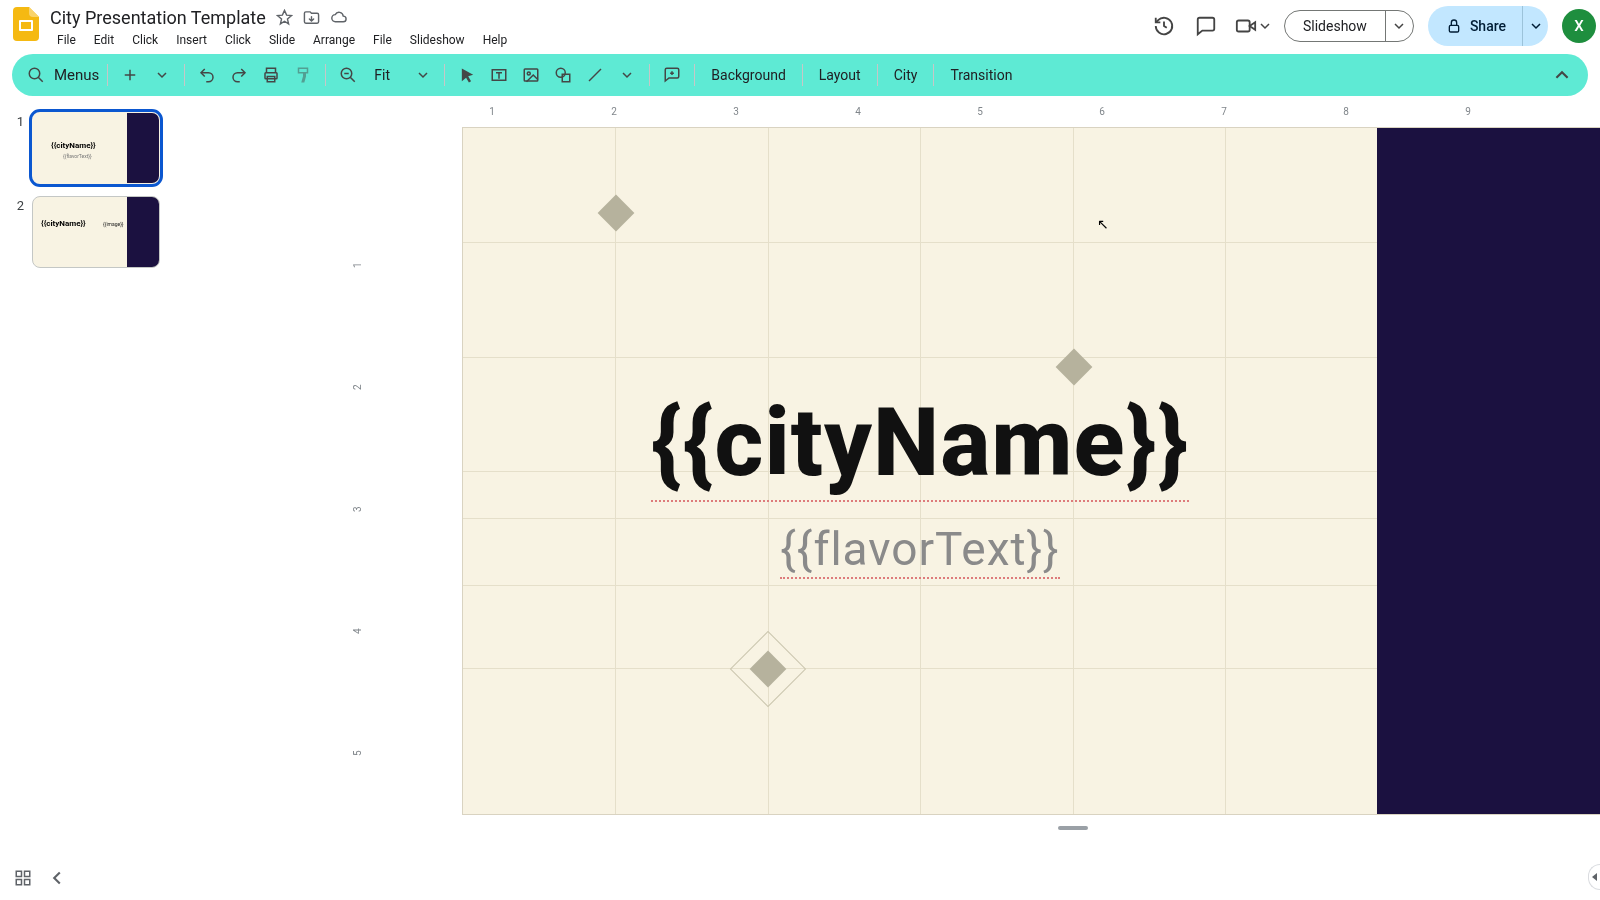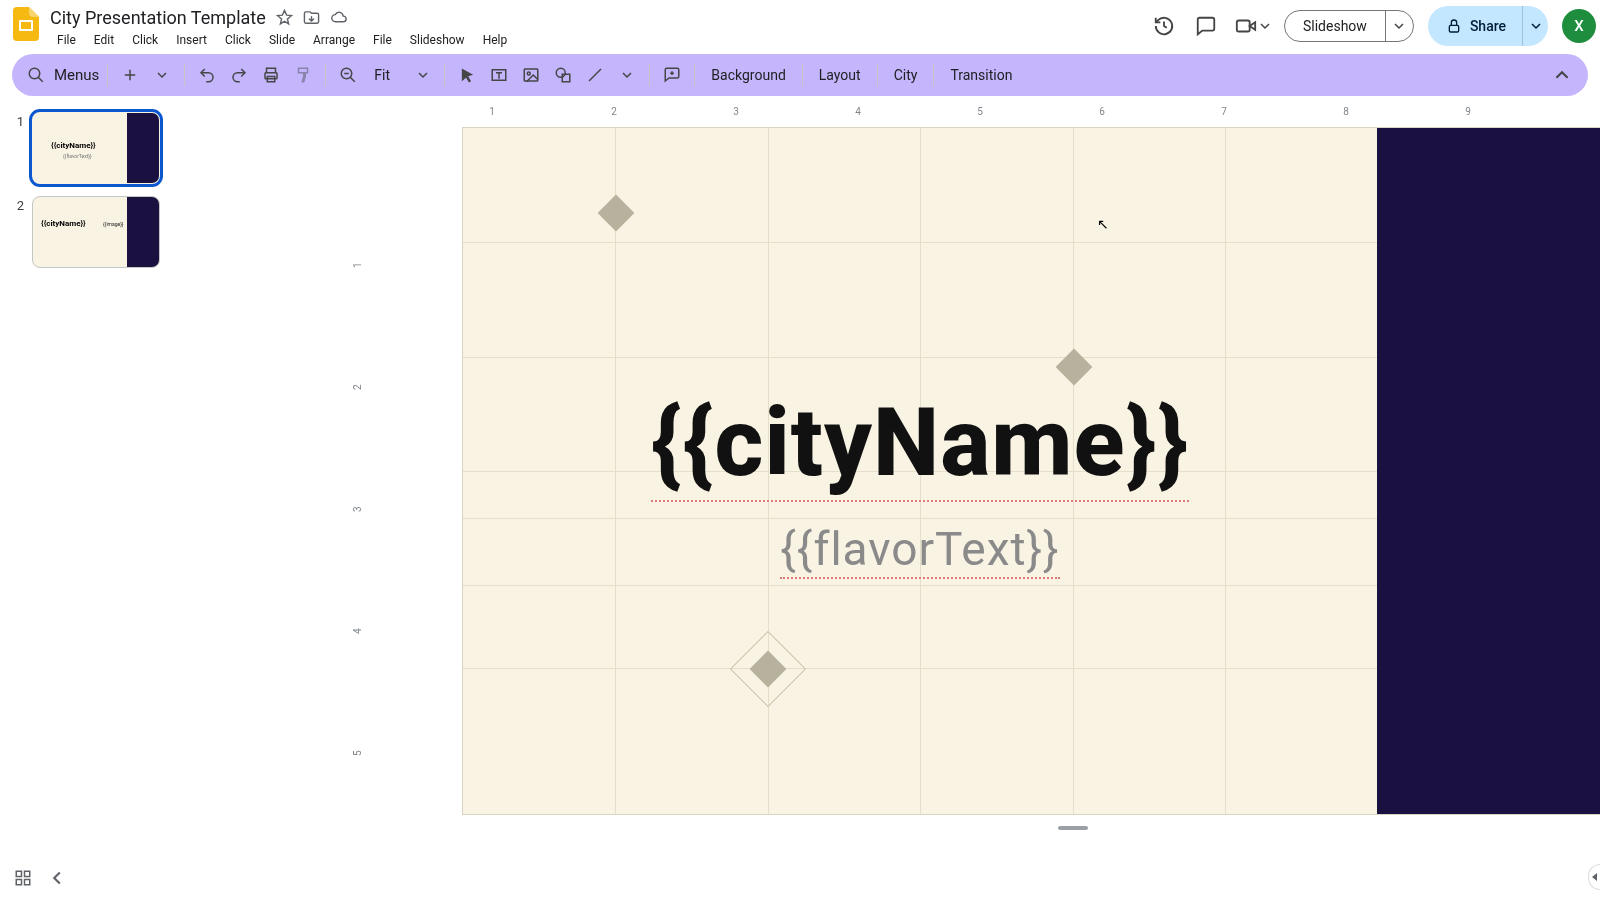--- a/index.html
+++ b/index.html
@@ -23,21 +23,21 @@
 .pill { display:flex; align-items:center; border:1px solid #747775; border-radius:24px; height:32px; }
 .pill-main { padding:0 18px; font-size:14px; color:#202124; }
 .pill-caret { border-left:1px solid #747775; height:100%; width:28px; display:flex; align-items:center; justify-content:center; }
 .share { display:flex; align-items:center; background:#c2e7ff; border-radius:24px; height:40px; }
 .share-main { display:flex; align-items:center; gap:8px; padding:0 16px 0 18px; font-size:14px; font-weight:500; color:#001d35; }
 .share-caret { border-left:1px solid #9cc3da; height:100%; width:26px; display:flex; align-items:center; justify-content:center; color:#001d35;}
 .avatar { width:34px; height:34px; border-radius:50%; background:#1e8e3e; color:#fff; display:flex; align-items:center; justify-content:center; font-size:15px; font-weight:500; }
 
 
 .tb-wrap { padding: 0 12px 8px 12px; }
-.tb { background:#c4b5fd; border-radius:28px; height:42px; display:flex; align-items:center; padding:0 10px; gap:4px; position:relative; }
+.tb { background:#5eead4; border-radius:28px; height:42px; display:flex; align-items:center; padding:0 10px; gap:4px; position:relative; }
 .tb .sep { width:1px; height:22px; background:#c7c7c7; margin:0 4px; }
 .tb-btn { min-width:28px; height:28px; display:flex; align-items:center; justify-content:center; color:#444746; border-radius:4px; padding:0 4px; }
 .tb-btn.textual { font-size:14px; color:#202124; padding:0 8px; }
 .tb-menus { display:flex; align-items:center; gap:8px;}
 .tb-menus .m { font-size:15px; color:#202124; }
 .tb-search { color:#444746; }
 .tb-right-collapse { position:absolute; right:12px; }
 .zoom-box { display:flex; align-items:center; gap:18px; border-radius:4px; padding:0 8px; font-size:14px; color:#202124; min-width:70px; justify-content:space-between;}
 
 

